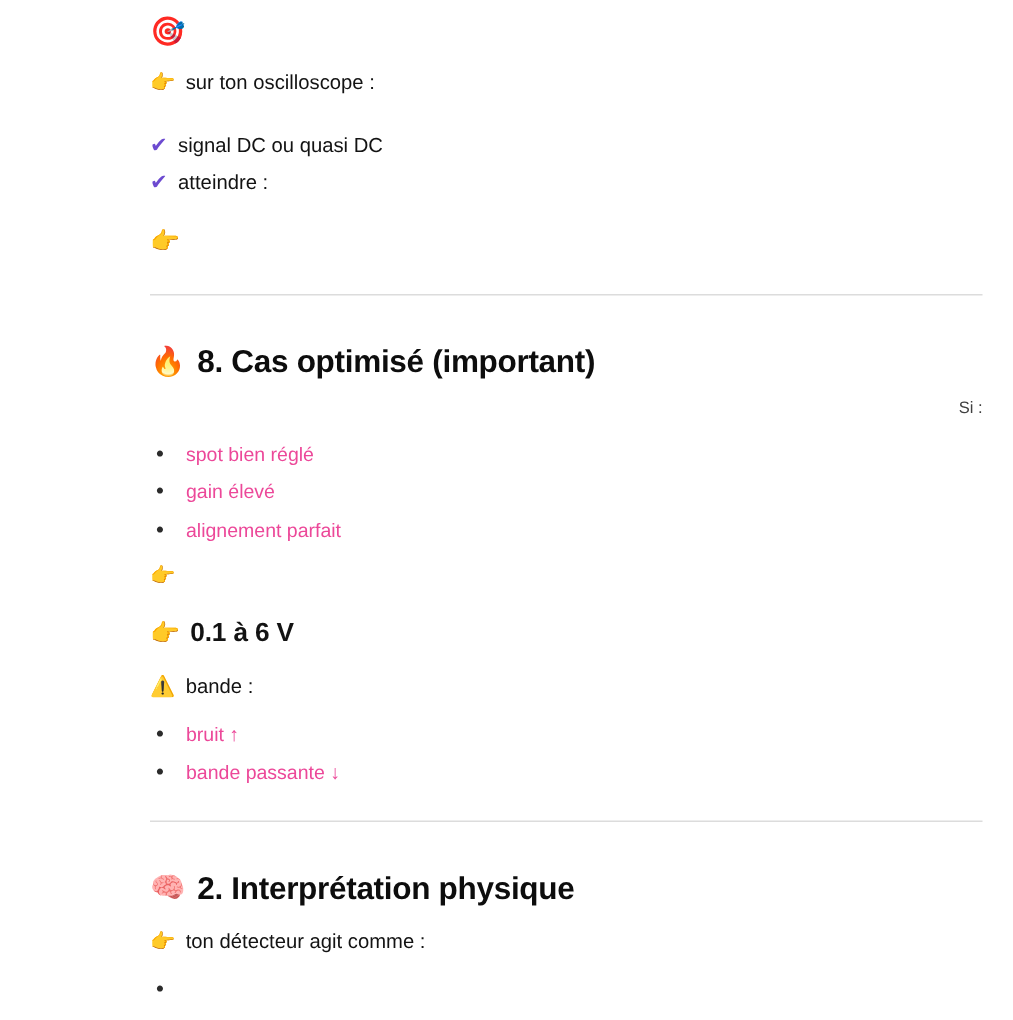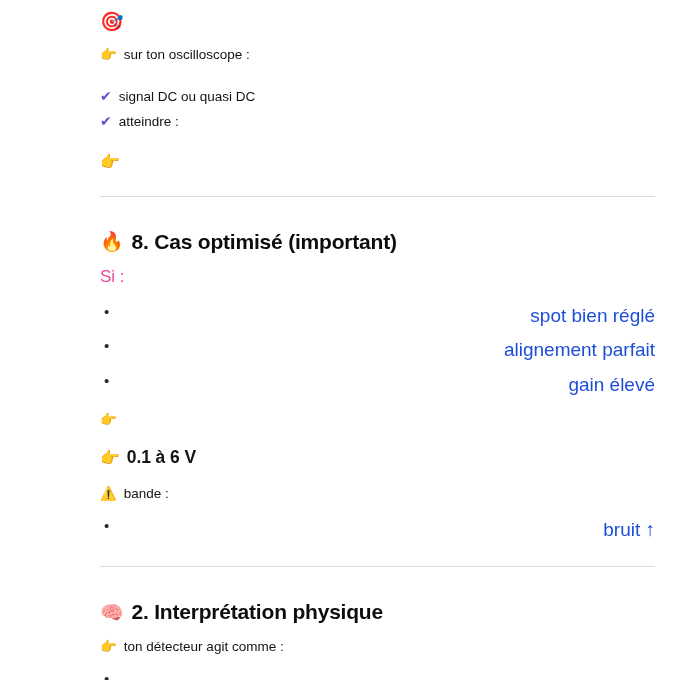--- a/index.html
+++ b/index.html
@@ -66,39 +66,39 @@
   .check-mark {
     color: #6c4ad0;
     font-size: 14px;
     line-height: 1;
     flex: 0 0 auto;
     font-family: "DejaVu Sans", sans-serif;
   }
 
   
   .plain-line {
-    font-size: 17px;
+    font-size: 11px;
     line-height: 1.45;
-    color: #ec4899;
+    color: #404040;
+    text-align: right;
   }
 
   
   ul.bullets {
     list-style: none;
     margin: 0;
     padding: 0;
   }
   ul.bullets li {
     position: relative;
     padding-left: 24px;
-    font-size: 19px;
+    font-size: 13px;
     line-height: 1.5;
     margin: 0 0 6px 0;
-    color: #1d4ed8;
-    text-align: right;
+    color: #ec4899;
   }
   ul.bullets li:last-child { margin-bottom: 0; }
   ul.bullets li::before {
     content: "\2022";
     position: absolute;
     left: 4px;
     top: -1px;
     font-size: 15px;
     color: #2b2b2b;
     line-height: 1.5;
@@ -177,22 +177,22 @@
     </div>
 
     <div class="sp-10"></div>
 
     <div class="plain-line">Si :</div>
 
     <div class="sp-12"></div>
 
     <ul class="bullets">
       <li>spot bien réglé</li>
+      <li>gain élevé</li>
       <li>alignement parfait</li>
-      <li>gain élevé</li>
     </ul>
 
     <div class="sp-14"></div>
 
     <div class="emoji-line">
       <span class="emoji">👉</span>
     </div>
 
     <div class="sp-18"></div>
 
@@ -205,20 +205,21 @@
 
     <div class="emoji-line">
       <span class="emoji">⚠️</span>
       <span>bande :</span>
     </div>
 
     <div class="sp-12"></div>
 
     <ul class="bullets">
       <li>bruit ↑</li>
+      <li>bande passante ↓</li>
     </ul>
   </div>
 
   <div class="sp-22"></div>
   <hr class="divider">
   <div class="sp-26"></div>
   <div class="sp-6"></div>
 
   <div>
 

